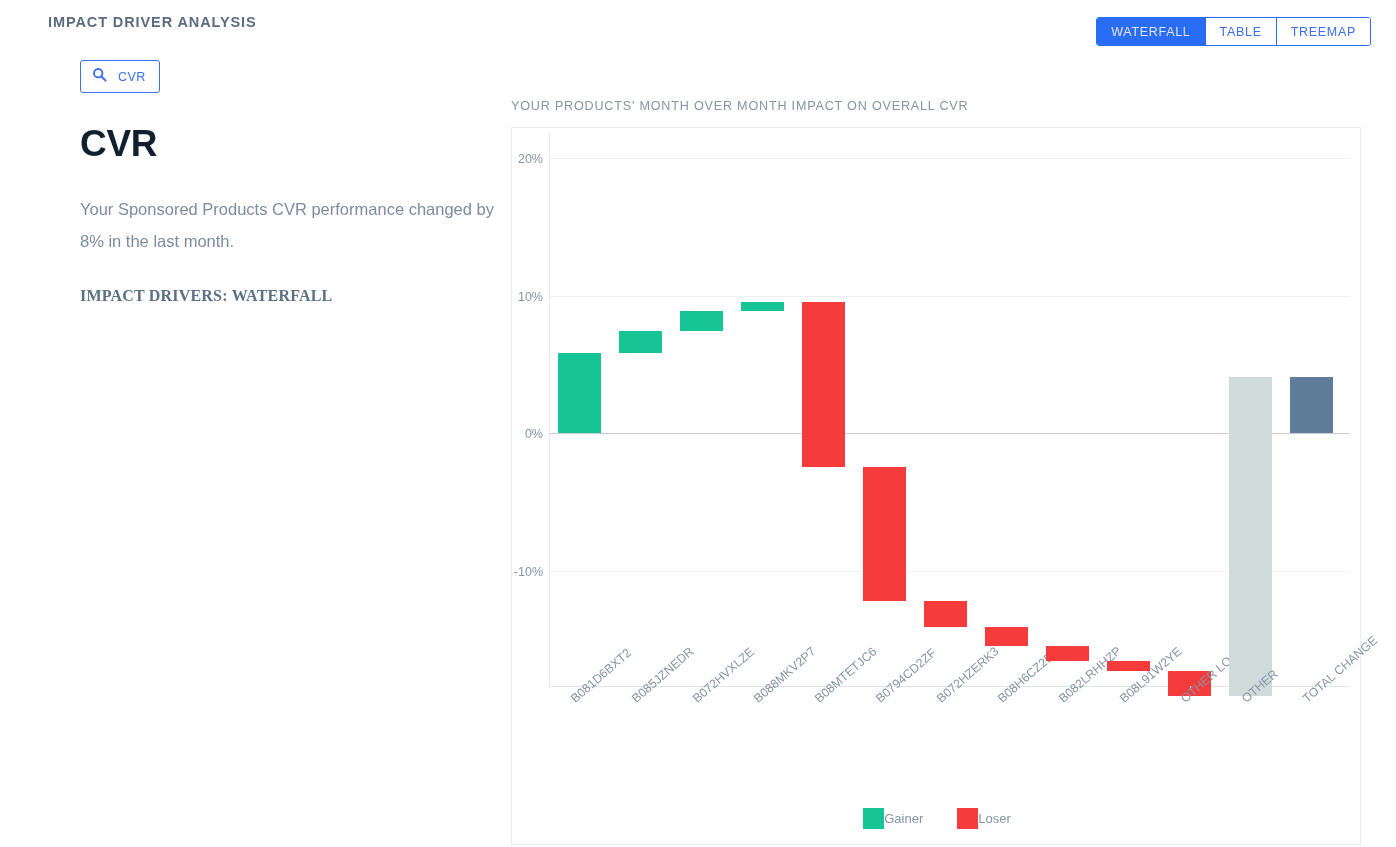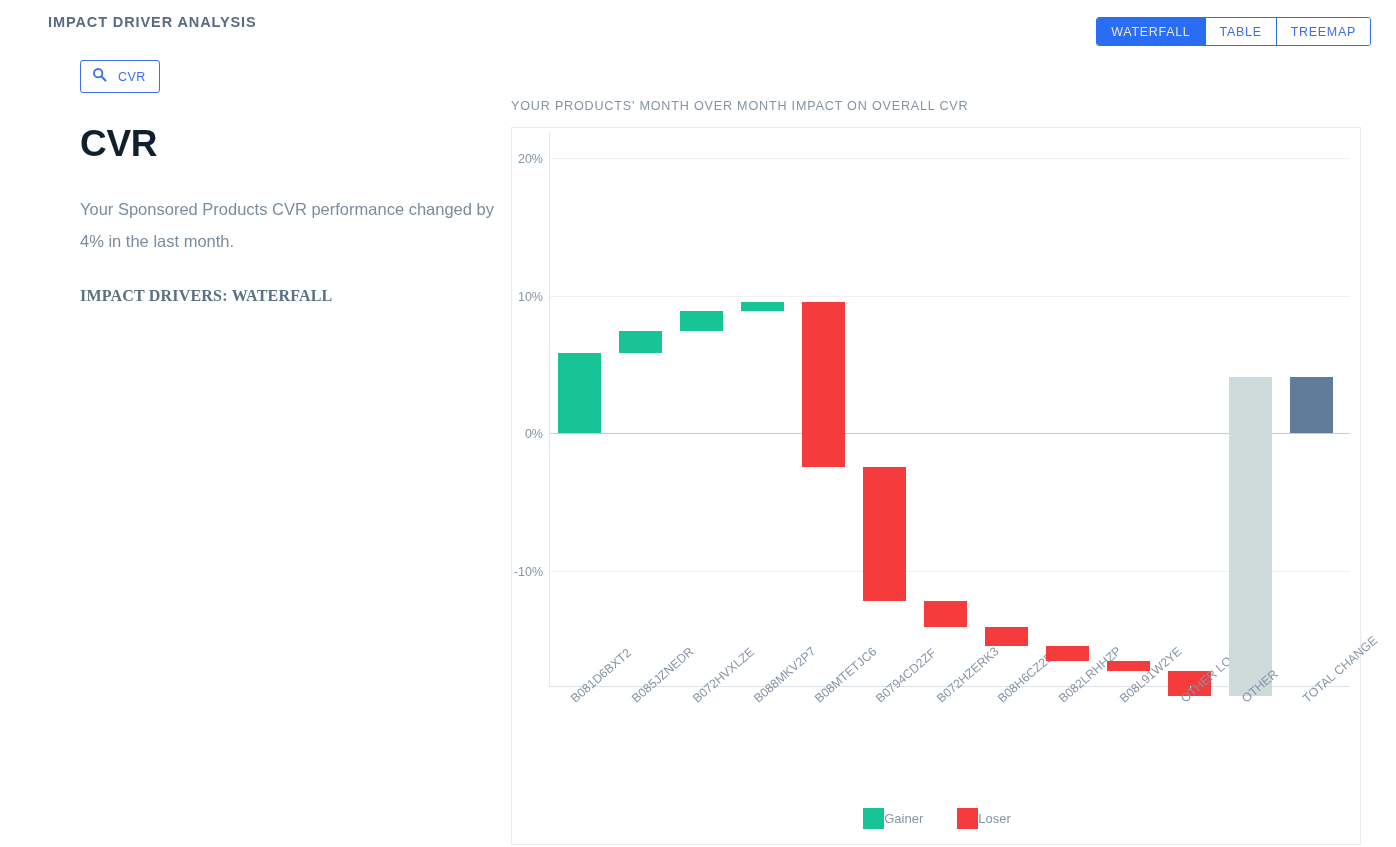--- a/index.html
+++ b/index.html
@@ -124,21 +124,21 @@
         <svg width="15" height="15" viewBox="0 0 16 16" aria-hidden="true">
           <circle cx="6.6" cy="6.6" r="4.5" fill="none" stroke="#3b6ef0" stroke-width="2"></circle>
           <line x1="10.0" y1="10.0" x2="14.4" y2="14.4" stroke="#3b6ef0" stroke-width="2.2" stroke-linecap="round"></line>
         </svg>
       </span>
       <span class="chip-label">CVR</span>
     </div>
 
     <h1 class="metric-heading">CVR</h1>
 
-    <p class="body-text">Your Sponsored Products CVR performance changed by 4% in the last month.</p>
+    <p class="body-text">Your Sponsored Products CVR performance changed by 8% in the last month.</p>
 
     <h2 class="section-label">IMPACT DRIVERS: WATERFALL</h2>
 
 
   </div>
 
   <div class="chart-title">YOUR PRODUCTS' MONTH OVER MONTH IMPACT ON OVERALL CVR</div>
 
   <div class="chart-frame">
     <div class="plot" id="plot">

